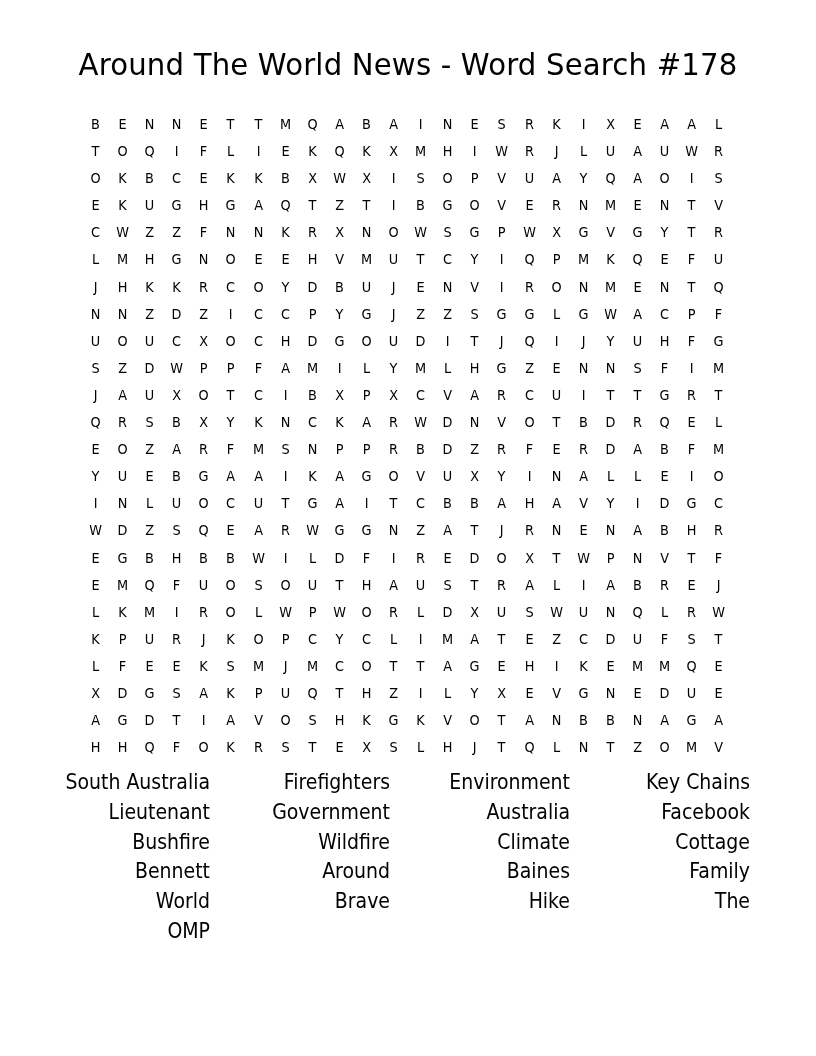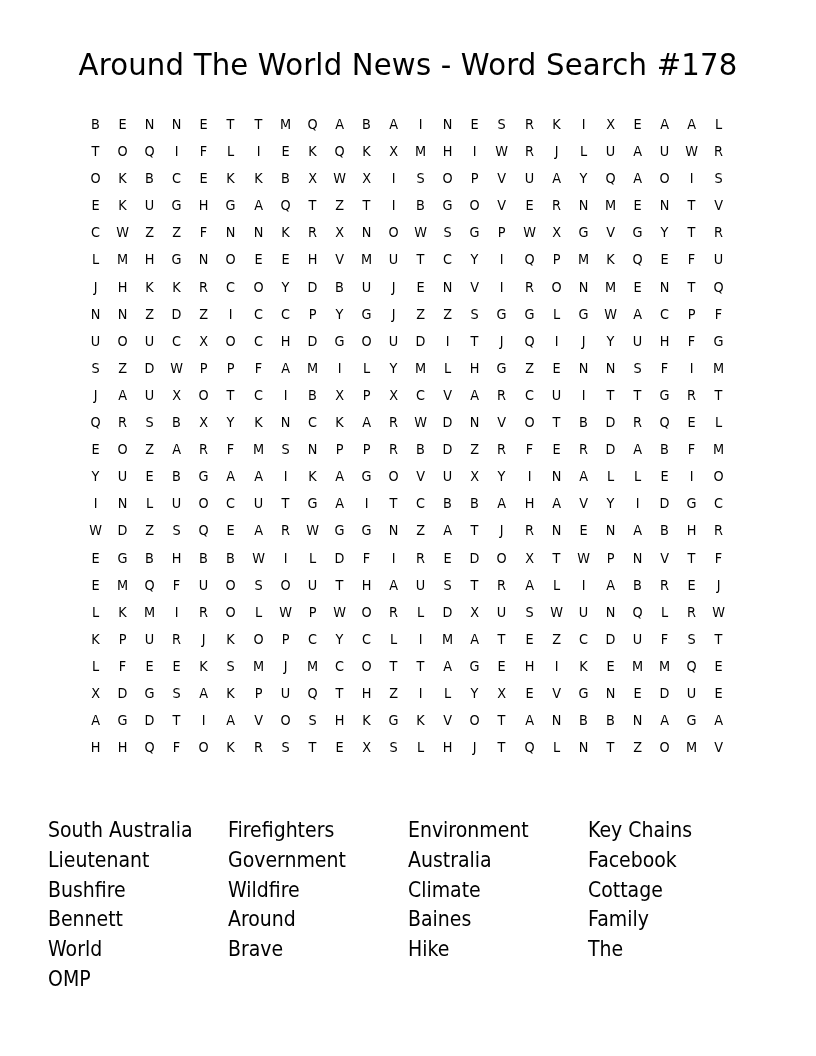--- a/index.html
+++ b/index.html
@@ -12,22 +12,22 @@
     .grid {
       position: absolute; left: 82px; top: 111px;
       display: grid; grid-template-columns: repeat(24, 27.1px); grid-auto-rows: 27.1px;
     }
     .cell {
       font-family: "DejaVu Sans", sans-serif; font-size: 14px;
       text-align: center; line-height: 27.1px; width: 27.1px; height: 27.1px;
       transform: scaleX(0.92);
     }
     .words {
-      position: absolute; left: 48px; top: 816px;
-      display: grid; grid-template-columns: repeat(4, 180px); grid-auto-rows: 29.8px;
+      position: absolute; left: 48px; top: 768px;
+      display: grid; grid-template-columns: repeat(4, 180px); grid-auto-rows: 29.8px; text-align: right;
     }
     .word {
       font-family: "DejaVu Sans", sans-serif; font-size: 21px; line-height: 29.8px;
       white-space: nowrap; transform: scaleX(0.9); transform-origin: left center;
     }
   </style>
 </head>
 <body>
 
 <div class="title">Around The World News - Word Search #178</div>

